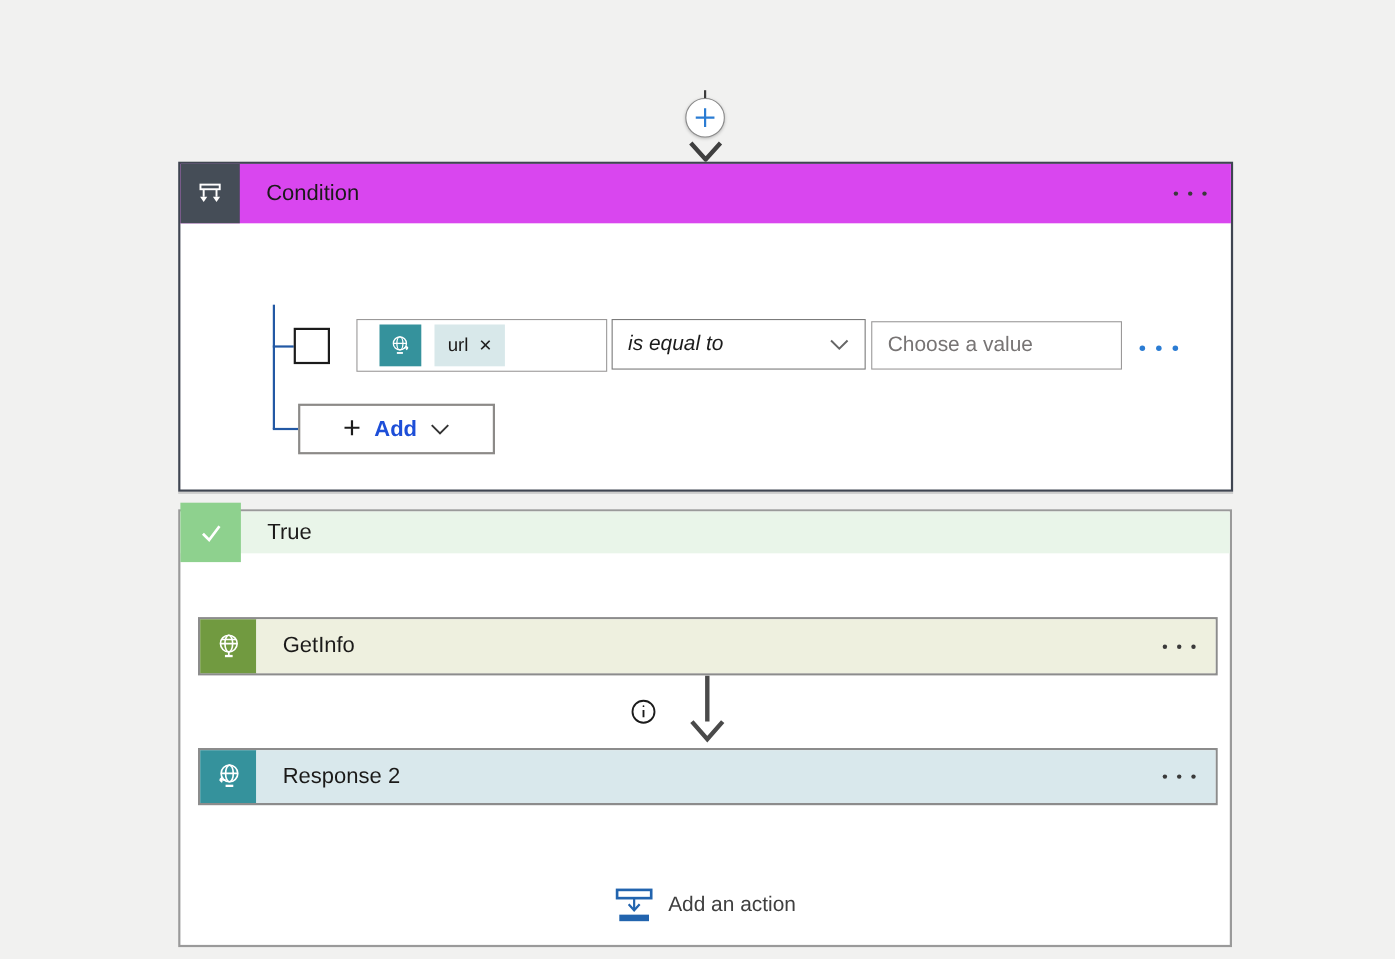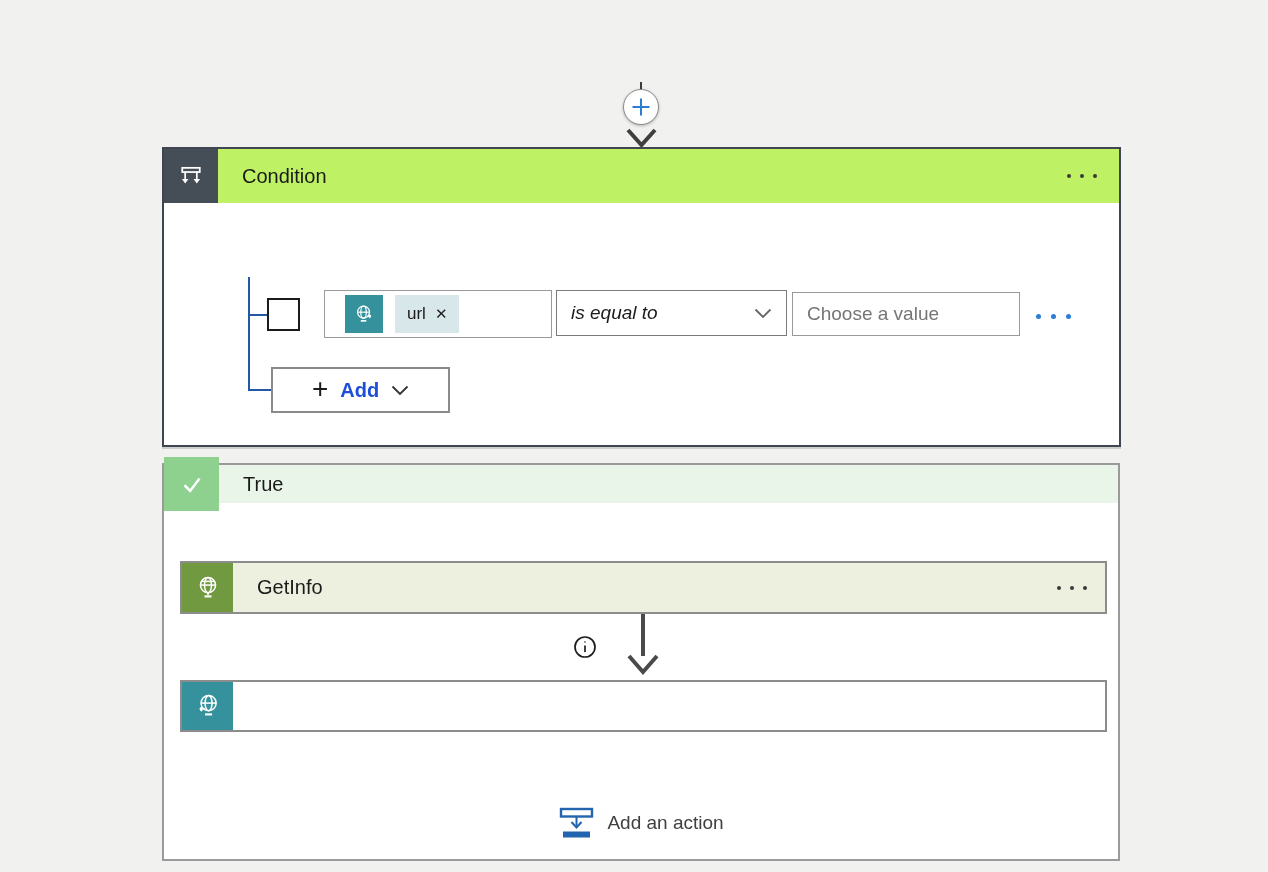--- a/index.html
+++ b/index.html
@@ -35,21 +35,21 @@
   .plus-circle { position:absolute; left:623px; top:89px; width:36px; height:36px;
     background:#fff; border:1px solid #8a8a8a; border-radius:50%;
     display:flex; align-items:center; justify-content:center;
     box-shadow:0 1px 3px rgba(0,0,0,.25); cursor:pointer; }
   .conn1-chevron { position:absolute; left:625px; top:127px; }
 
   
   .condition-card { left:162px; top:147px; width:959px; height:300px;
     background:#fff; border:2px solid #3f4551; box-shadow:0 2px 0 rgba(0,0,0,.15); }
   .cond-header { position:absolute; left:0; top:0; right:0; height:54px;
-    background:#bef264; display:flex; align-items:center; }
+    background:#d946ef; display:flex; align-items:center; }
   .cond-header .icon-block { width:54px; height:54px; background:#454d57;
     display:flex; align-items:center; justify-content:center; }
   .cond-header .card-title { margin-left:24px; }
 
   .and-box { position:absolute; left:58px; top:81px; width:97px; height:47px;
     background:#fff; border:2px solid #2b2b2b; display:flex; align-items:center;
     justify-content:center; gap:12px; font-size:20px; cursor:pointer; }
 
   .blue-vline { position:absolute; left:84px; top:128px; width:2px; height:113px; background:#2258a4; }
   .blue-hline1 { position:absolute; left:84px; top:165px; width:21px; height:2px; background:#2258a4; }
@@ -249,20 +249,28 @@
     <div class="action-card response-card">
       <div class="icon-block">
         <svg width="28" height="28" viewBox="0 0 24 24" fill="none" stroke="#fff" stroke-width="1.3">
           <circle cx="12.5" cy="9.5" r="6.5"></circle>
           <ellipse cx="12.5" cy="9.5" rx="3" ry="6.5"></ellipse>
           <line x1="6" y1="9.5" x2="19" y2="9.5"></line>
           <path d="M9.5 14.5 h-4.5 m0 0 l1.9 -1.9 m-1.9 1.9 l1.9 1.9"></path>
           <rect x="9.5" y="18.3" width="6" height="1.8" fill="#fff" stroke="none"></rect>
         </svg>
       </div>
+      <div class="card-body">
+        <span class="card-title">Response 2</span>
+        <span class="dots" style="right:18px;">
+            <i></i>
+            <i></i>
+            <i></i>
+          </span>
+      </div>
     </div>
 
     <div class="add-action">
       <svg width="37" height="31" viewBox="0 0 37 31">
         <rect x="3" y="2" width="31" height="7.5" fill="none" stroke="#2264ae" stroke-width="2.4"></rect>
         <line x1="18.5" y1="9.5" x2="18.5" y2="19.5" stroke="#2264ae" stroke-width="2"></line>
         <polyline points="13.5,15 18.5,20.5 23.5,15" fill="none" stroke="#2264ae" stroke-width="2"></polyline>
         <rect x="5" y="24.5" width="27" height="6" fill="#2264ae" stroke="none"></rect>
       </svg>
       <span class="add-action-label">Add an action</span>

